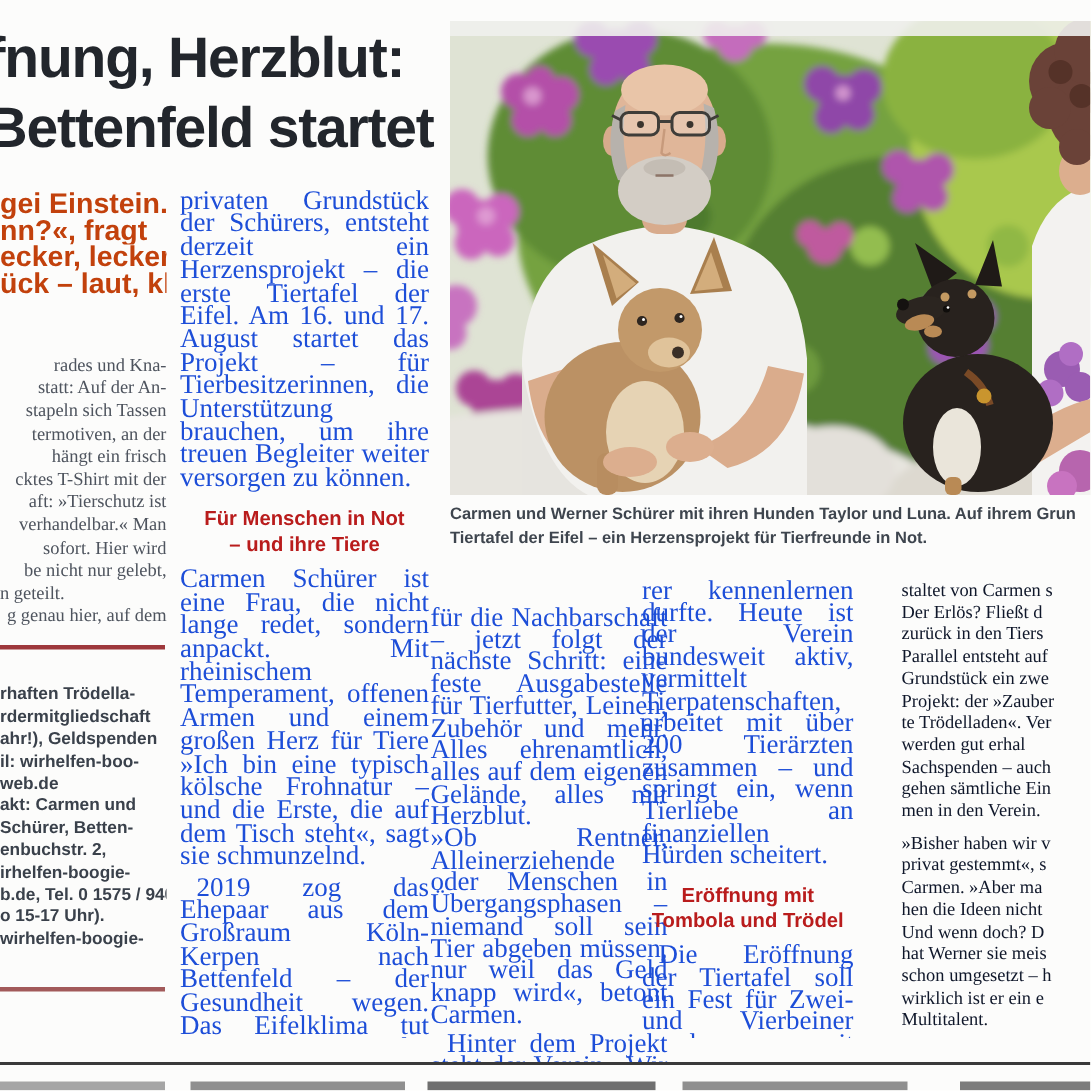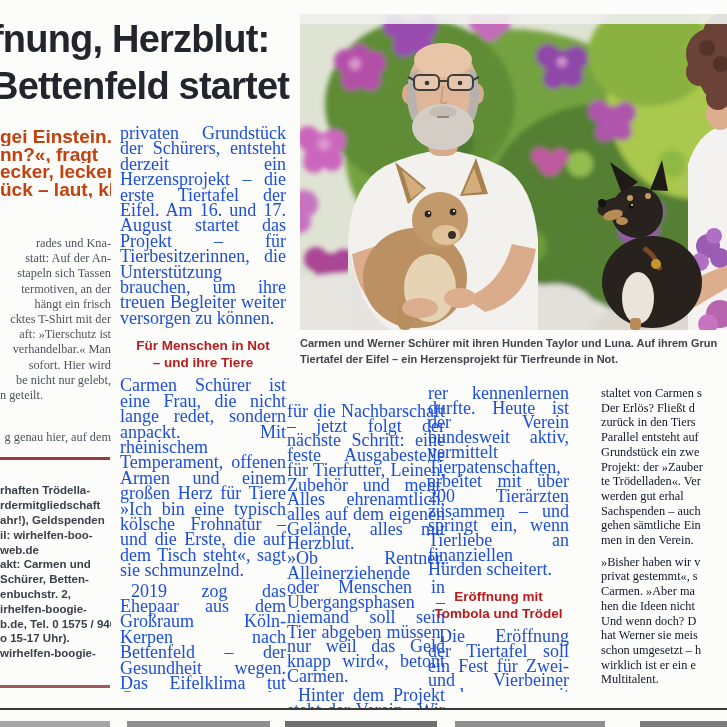--- a/index.html
+++ b/index.html
@@ -9,21 +9,21 @@
   .headline{position:absolute;top:16px;left:0;width:312px;overflow:hidden;}
   .hl{font-family:"Liberation Sans",sans-serif;font-weight:bold;font-size:38px;line-height:47px;
       letter-spacing:-0.8px;color:#22262c;white-space:nowrap;margin-left:-9px;}
   
   .col1{position:absolute;top:128px;left:0;width:111px;}
   .introline{font-family:Liberation Sans, sans-serif;font-weight:bold;font-size:19px;
              line-height:17.5px;color:#c2410c;white-space:nowrap;overflow:hidden;}
   .c1body{margin-top:38px;}
   .c1line{font-size:12.3px;line-height:15.2px;color:#4e545e;text-align:right;white-space:nowrap;overflow:hidden;}
   .c1tail{font-size:12.3px;line-height:15.2px;color:#4e545e;text-align:left;}
-  .c1para{font-size:12.3px;line-height:15.2px;color:#4e545e;text-align:right;margin-top:27px;white-space:nowrap;}
+  .c1para{font-size:12.3px;line-height:15.2px;color:#4e545e;text-align:right;white-space:nowrap;}
   .rule1{height:3px;background:#9e383c;margin-top:12px;width:110px;}
   .infobox{margin-top:23px;}
   .infoline{font-family:"Liberation Sans",sans-serif;font-weight:bold;font-size:11.5px;
             line-height:14.8px;color:#3a414b;white-space:nowrap;overflow:hidden;}
   .rule2{height:3px;background:#a25a5a;margin-top:24px;width:110px;}
   
   .col{position:absolute;overflow:hidden;}
   .col2{top:126px;left:120px;width:166px;height:566px;}
   .col3{top:404px;left:287px;width:158px;height:306px;}
   .col4{top:386px;left:428px;width:141px;height:306px;}

